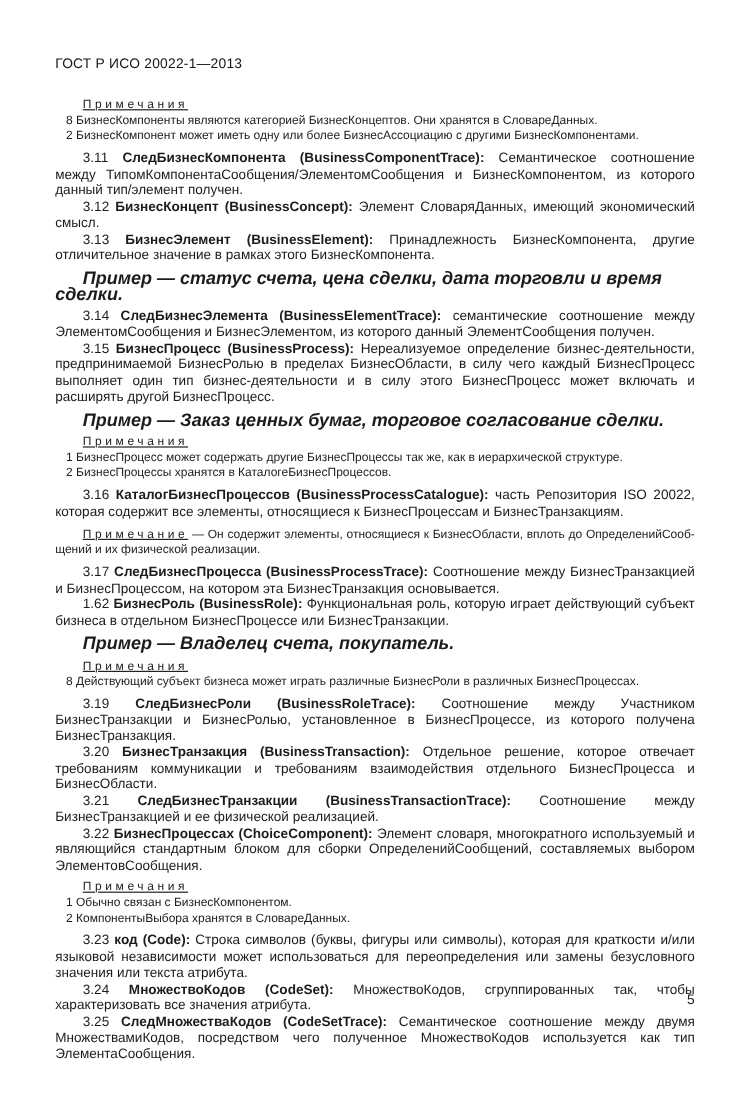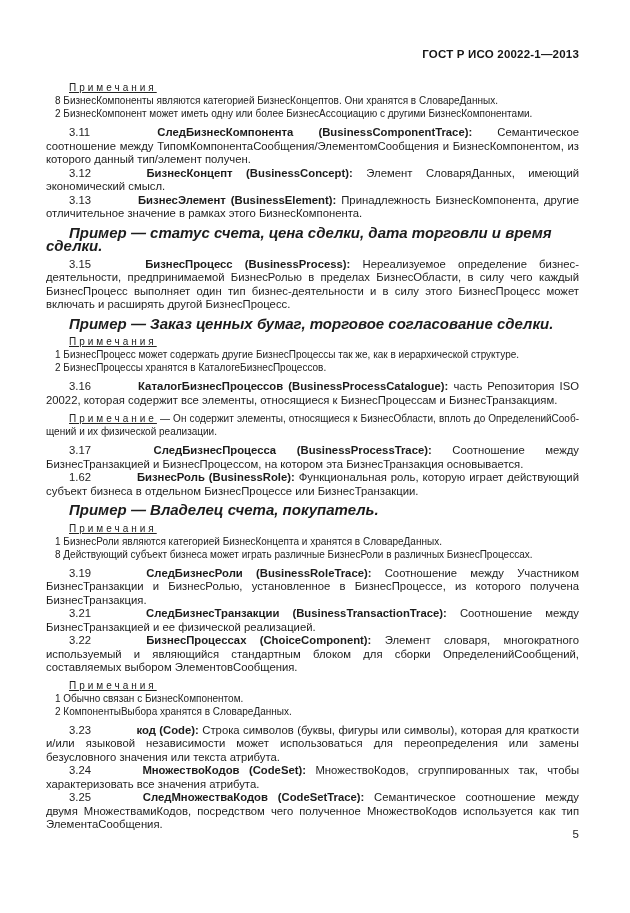--- a/index.html
+++ b/index.html
@@ -7,38 +7,37 @@
   body {
     background: #ffffff;
     font-family: "Liberation Sans", sans-serif;
     color: #1c1c1c;
     position: relative;
     overflow: hidden;
   }
   .doc-header {
     position: absolute;
     top: 48px; left: 46px; width: 533px;
-    text-align: right;
-    font-weight: bold;
+    font-weight: normal;
     font-size: 11.5px;
     letter-spacing: 0.2px;
     color: #161616;
   }
   .content {
     position: absolute;
     top: 77px; left: 46px; width: 533px;
   }
   p.para {
     font-size: 11.3px;
     line-height: 13.5px;
     text-align: justify;
     text-indent: 23px;
   }
   p.para .term-num { font-weight: normal; }
-  p.para .term-name { font-weight: bold; margin-left: 42px; }
+  p.para .term-name { font-weight: bold; }
   p.example {
     font-size: 15px;
     line-height: 13.5px;
     font-weight: bold;
     font-style: italic;
     text-indent: 23px;
     margin: 5px 0 5px 0;
   }
   .notes { margin: 4px 0 6px 0; }
   .notes-label {
@@ -80,38 +79,39 @@
 <div class="content" id="content">
     <div class="notes">
       <div class="notes-label">Примечания</div>
       <div class="note-item">8 БизнесКомпоненты являются категорией БизнесКонцептов. Они хранятся в СловареДанных.</div>
       <div class="note-item">2 БизнесКомпонент может иметь одну или более БизнесАссоциацию с другими БизнесКомпонентами.</div>
     </div>
     <p class="para"><span class="term-num">3.11</span> <span class="term-name">СледБизнесКомпонента (BusinessComponentTrace):</span> <span class="term-def">Семантическое соотношение между ТипомКомпонентаСообщения/ЭлементомСообщения и БизнесКомпонентом, из которого данный тип/элемент получен.</span></p>
     <p class="para"><span class="term-num">3.12</span> <span class="term-name">БизнесКонцепт (BusinessConcept):</span> <span class="term-def">Элемент СловаряДанных, имеющий экономический смысл.</span></p>
     <p class="para"><span class="term-num">3.13</span> <span class="term-name">БизнесЭлемент (BusinessElement):</span> <span class="term-def">Принадлежность БизнесКомпонента, другие отличитель­ное значение в рамках этого БизнесКомпонента.</span></p>
     <p class="example">Пример —  статус счета, цена сделки, дата торговли и время сделки.</p>
+    <p class="para"><span class="term-num">3.14</span> <span class="term-name">СледБизнесЭлемента (BusinessElementTrace):</span> <span class="term-def">семантические соотношение между Элемен­томСообщения и БизнесЭлементом, из которого данный ЭлементСообщения получен.</span></p>
     <p class="para"><span class="term-num">3.15</span> <span class="term-name">БизнесПроцесс (BusinessProcess):</span> <span class="term-def">Нереализуемое определение бизнес-деятельности, пред­принимаемой БизнесРолью в пределах БизнесОбласти, в силу чего каждый БизнесПроцесс выполняет один тип бизнес-деятельности и в силу этого БизнесПроцесс может включать и расширять другой Бизнес­Процесс.</span></p>
     <p class="example">Пример — Заказ ценных бумаг, торговое согласование сделки.</p>
     <div class="notes">
       <div class="notes-label">Примечания</div>
       <div class="note-item">1 БизнесПроцесс может содержать другие БизнесПроцессы так же, как в иерархической структуре.</div>
       <div class="note-item">2 БизнесПроцессы хранятся в КаталогеБизнесПроцессов.</div>
     </div>
     <p class="para"><span class="term-num">3.16</span> <span class="term-name">КаталогБизнесПроцессов (BusinessProcessCatalogue):</span> <span class="term-def">часть Репозитория ISO 20022, кото­рая содержит все элементы, относящиеся к БизнесПроцессам и БизнесТранзакциям.</span></p>
     <p class="note-single"><span class="note-label-inline">Примечание</span> <span>— Он содержит  элементы, относящиеся к БизнесОбласти, вплоть до ОпределенийСооб­щений и их физической реализации.</span></p>
     <p class="para"><span class="term-num">3.17</span> <span class="term-name">СледБизнесПроцесса (BusinessProcessTrace):</span> <span class="term-def">Соотношение между БизнесТранзакцией и БизнесПроцессом, на котором эта БизнесТранзакция основывается.</span></p>
     <p class="para"><span class="term-num">1.62</span> <span class="term-name">БизнесРоль (BusinessRole):</span> <span class="term-def">Функциональная  роль,  которую играет действующий субъект бизнеса в отдельном БизнесПроцессе или БизнесТранзакции.</span></p>
     <p class="example">Пример — Владелец счета, покупатель.</p>
     <div class="notes">
       <div class="notes-label">Примечания</div>
-      <div class="note-item">1 БизнесРоли являются категорией БизнесКонцепта и хранятся в СловареДанных.</div>
       <div class="note-item">8 Действующий субъект бизнеса может играть различные БизнесРоли в различных БизнесПроцессах.</div>
     </div>
     <p class="para"><span class="term-num">3.19</span> <span class="term-name">СледБизнесРоли (BusinessRoleTrace):</span> <span class="term-def">Соотношение  между Участником БизнесТранзакции и БизнесРолью, установленное в БизнесПроцессе, из которого получена БизнесТранзакция.</span></p>
+    <p class="para"><span class="term-num">3.20</span> <span class="term-name">БизнесТранзакция (BusinessTransaction):</span> <span class="term-def">Отдельное решение, которое отвечает требованиям коммуникации и требованиям взаимодействия отдельного БизнесПроцесса и БизнесОбласти.</span></p>
     <p class="para"><span class="term-num">3.21</span> <span class="term-name">СледБизнесТранзакции (BusinessTransactionTrace):</span> <span class="term-def">Соотношение между БизнесТранзакцией и ее физической реализацией.</span></p>
     <p class="para"><span class="term-num">3.22</span> <span class="term-name">БизнесПроцессах (ChoiceComponent):</span> <span class="term-def">Элемент  словаря,  многократного используемый и являющийся стандартным блоком для сборки ОпределенийСообщений, составляемых выбором Элемен­товСообщения.</span></p>
     <div class="notes">
       <div class="notes-label">Примечания</div>
       <div class="note-item">1 Обычно связан с БизнесКомпонентом.</div>
       <div class="note-item">2 КомпонентыВыбора хранятся в СловареДанных.</div>
     </div>
     <p class="para"><span class="term-num">3.23</span> <span class="term-name">код (Code):</span> <span class="term-def">Строка символов (буквы, фигуры или символы), которая для краткости и/или языко­вой независимости может использоваться для переопределения или замены безусловного значения или текста атрибута.</span></p>
     <p class="para"><span class="term-num">3.24</span> <span class="term-name">МножествоКодов (CodeSet):</span> <span class="term-def">МножествоКодов, сгруппированных так, чтобы характеризовать все значения атрибута.</span></p>
     <p class="para"><span class="term-num">3.25</span> <span class="term-name">СледМножестваКодов (CodeSetTrace):</span> <span class="term-def">Семантическое соотношение между двумя Множе­ствамиКодов, посредством чего полученное МножествоКодов используется как тип ЭлементаСообщения.</span></p>

